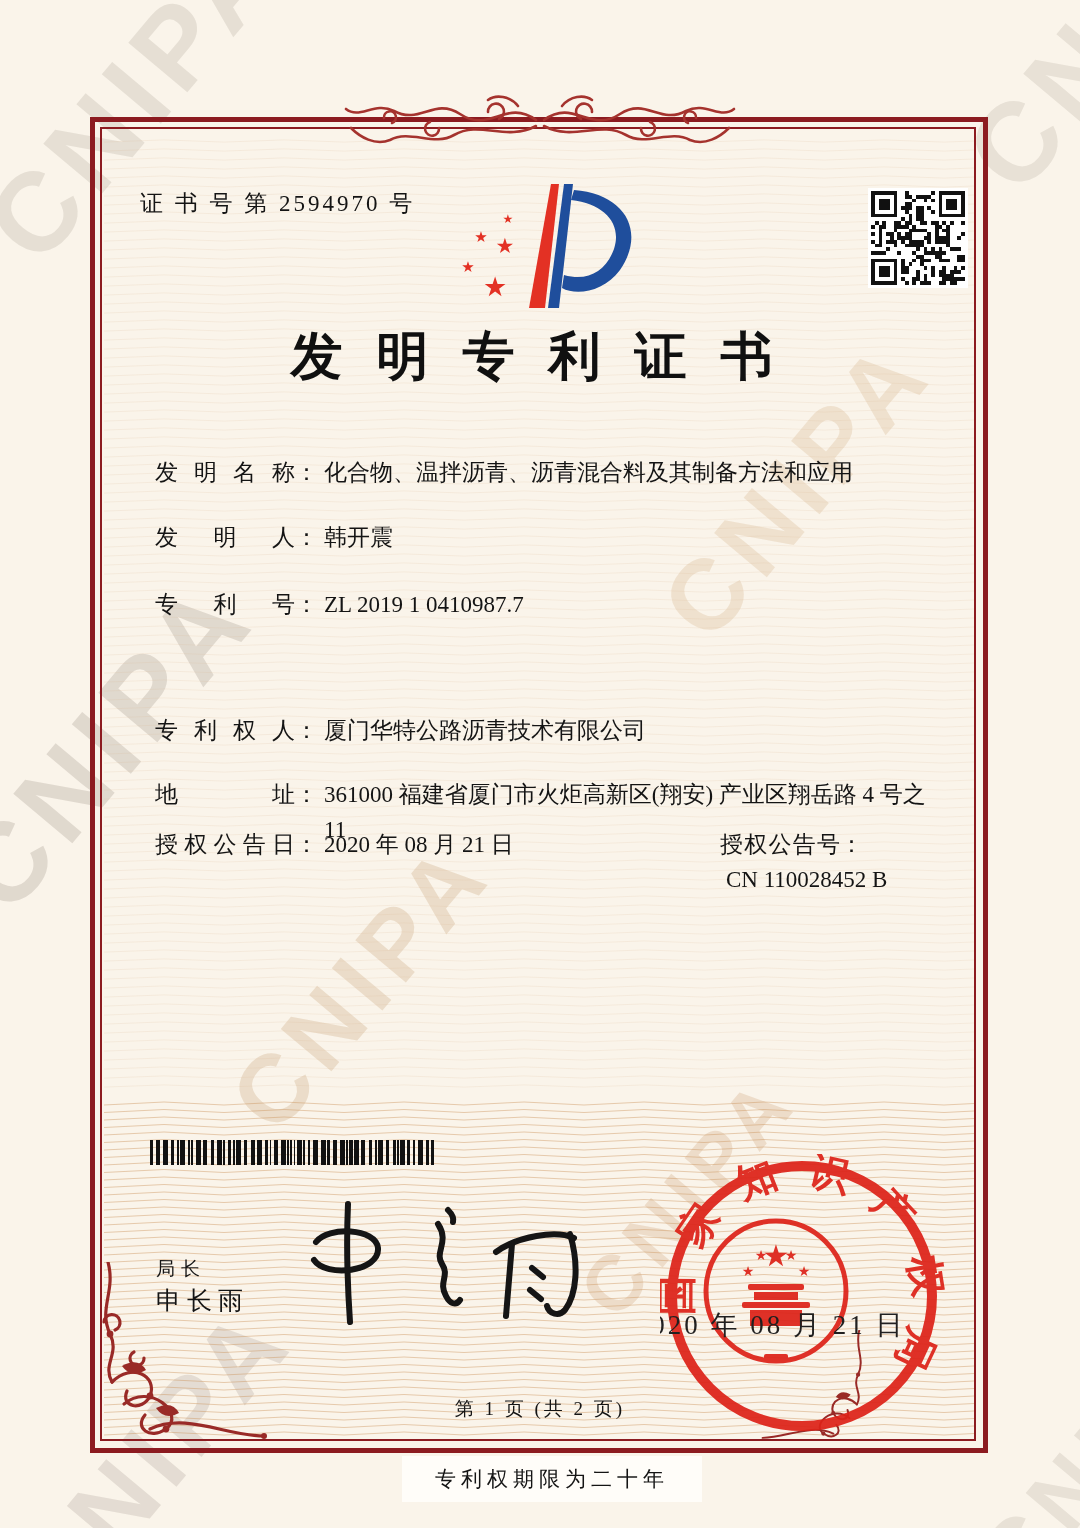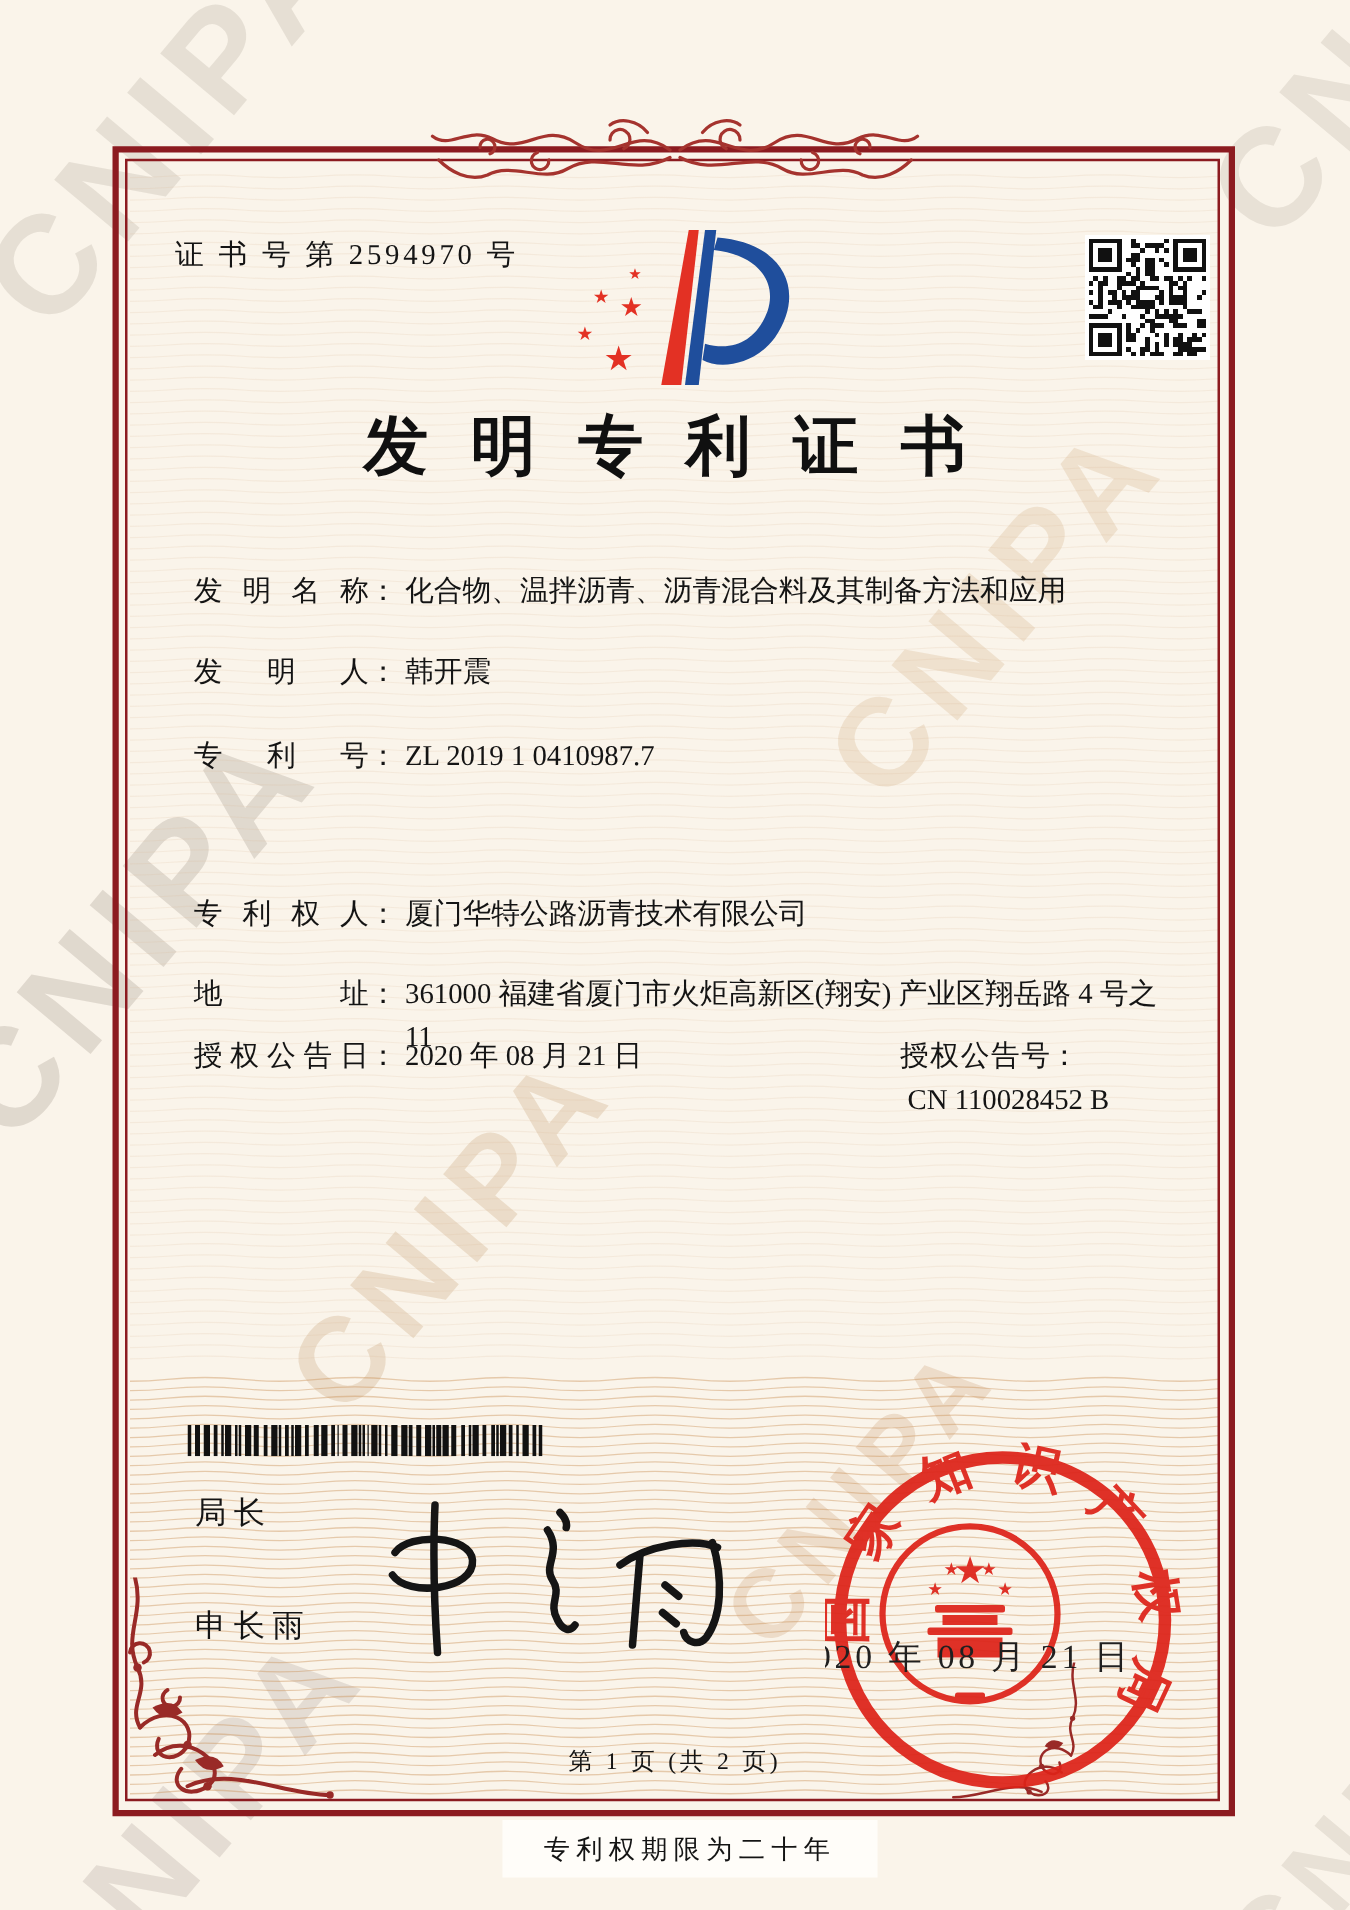--- a/index.html
+++ b/index.html
@@ -48,21 +48,21 @@
   .r1{top:456px;text-decoration:underline;} .r2{top:521px;} .r3{top:588px;} .r4{top:651px;}
   .r5{top:714px;} .r6{top:778px;} .r7{top:828px;}
   .grant2{position:absolute;left:565px;top:0;}
   .grant2 .flabel{width:120px;}
   
   .paras{position:absolute;left:148px;top:892px;width:792px;font-size:23.5px;line-height:1.56;}
   .paras p{margin:0 0 6px 0;text-indent:2em;}
   
   .barcode{position:absolute;left:150px;top:1140px;width:284px;height:25px;display:flex;overflow:hidden;}
   .barcode span{display:block;height:100%;}
-  .signer-title{position:absolute;left:156px;top:1193px;font-size:25px;letter-spacing:6px;
+  .signer-title{position:absolute;left:156px;top:1256px;font-size:19px;letter-spacing:6px;
     font-family:"Liberation Sans","DejaVu Sans",sans-serif;}
   .signer-name{position:absolute;left:156px;top:1284px;font-size:25px;letter-spacing:6px;
     font-family:"Liberation Sans","DejaVu Sans",sans-serif;}
   .signature{position:absolute;left:288px;top:1198px;}
   .seal{position:absolute;left:660px;top:1154px;opacity:.93;}
   .page-info{position:absolute;left:100px;top:1396px;width:880px;text-align:center;
     font-size:19px;letter-spacing:3px;}
   .footer-note{position:absolute;left:402px;top:1456px;width:300px;height:46px;background:#fffdf9;
     display:flex;align-items:center;justify-content:center;font-size:21px;letter-spacing:5px;}
 </style>

